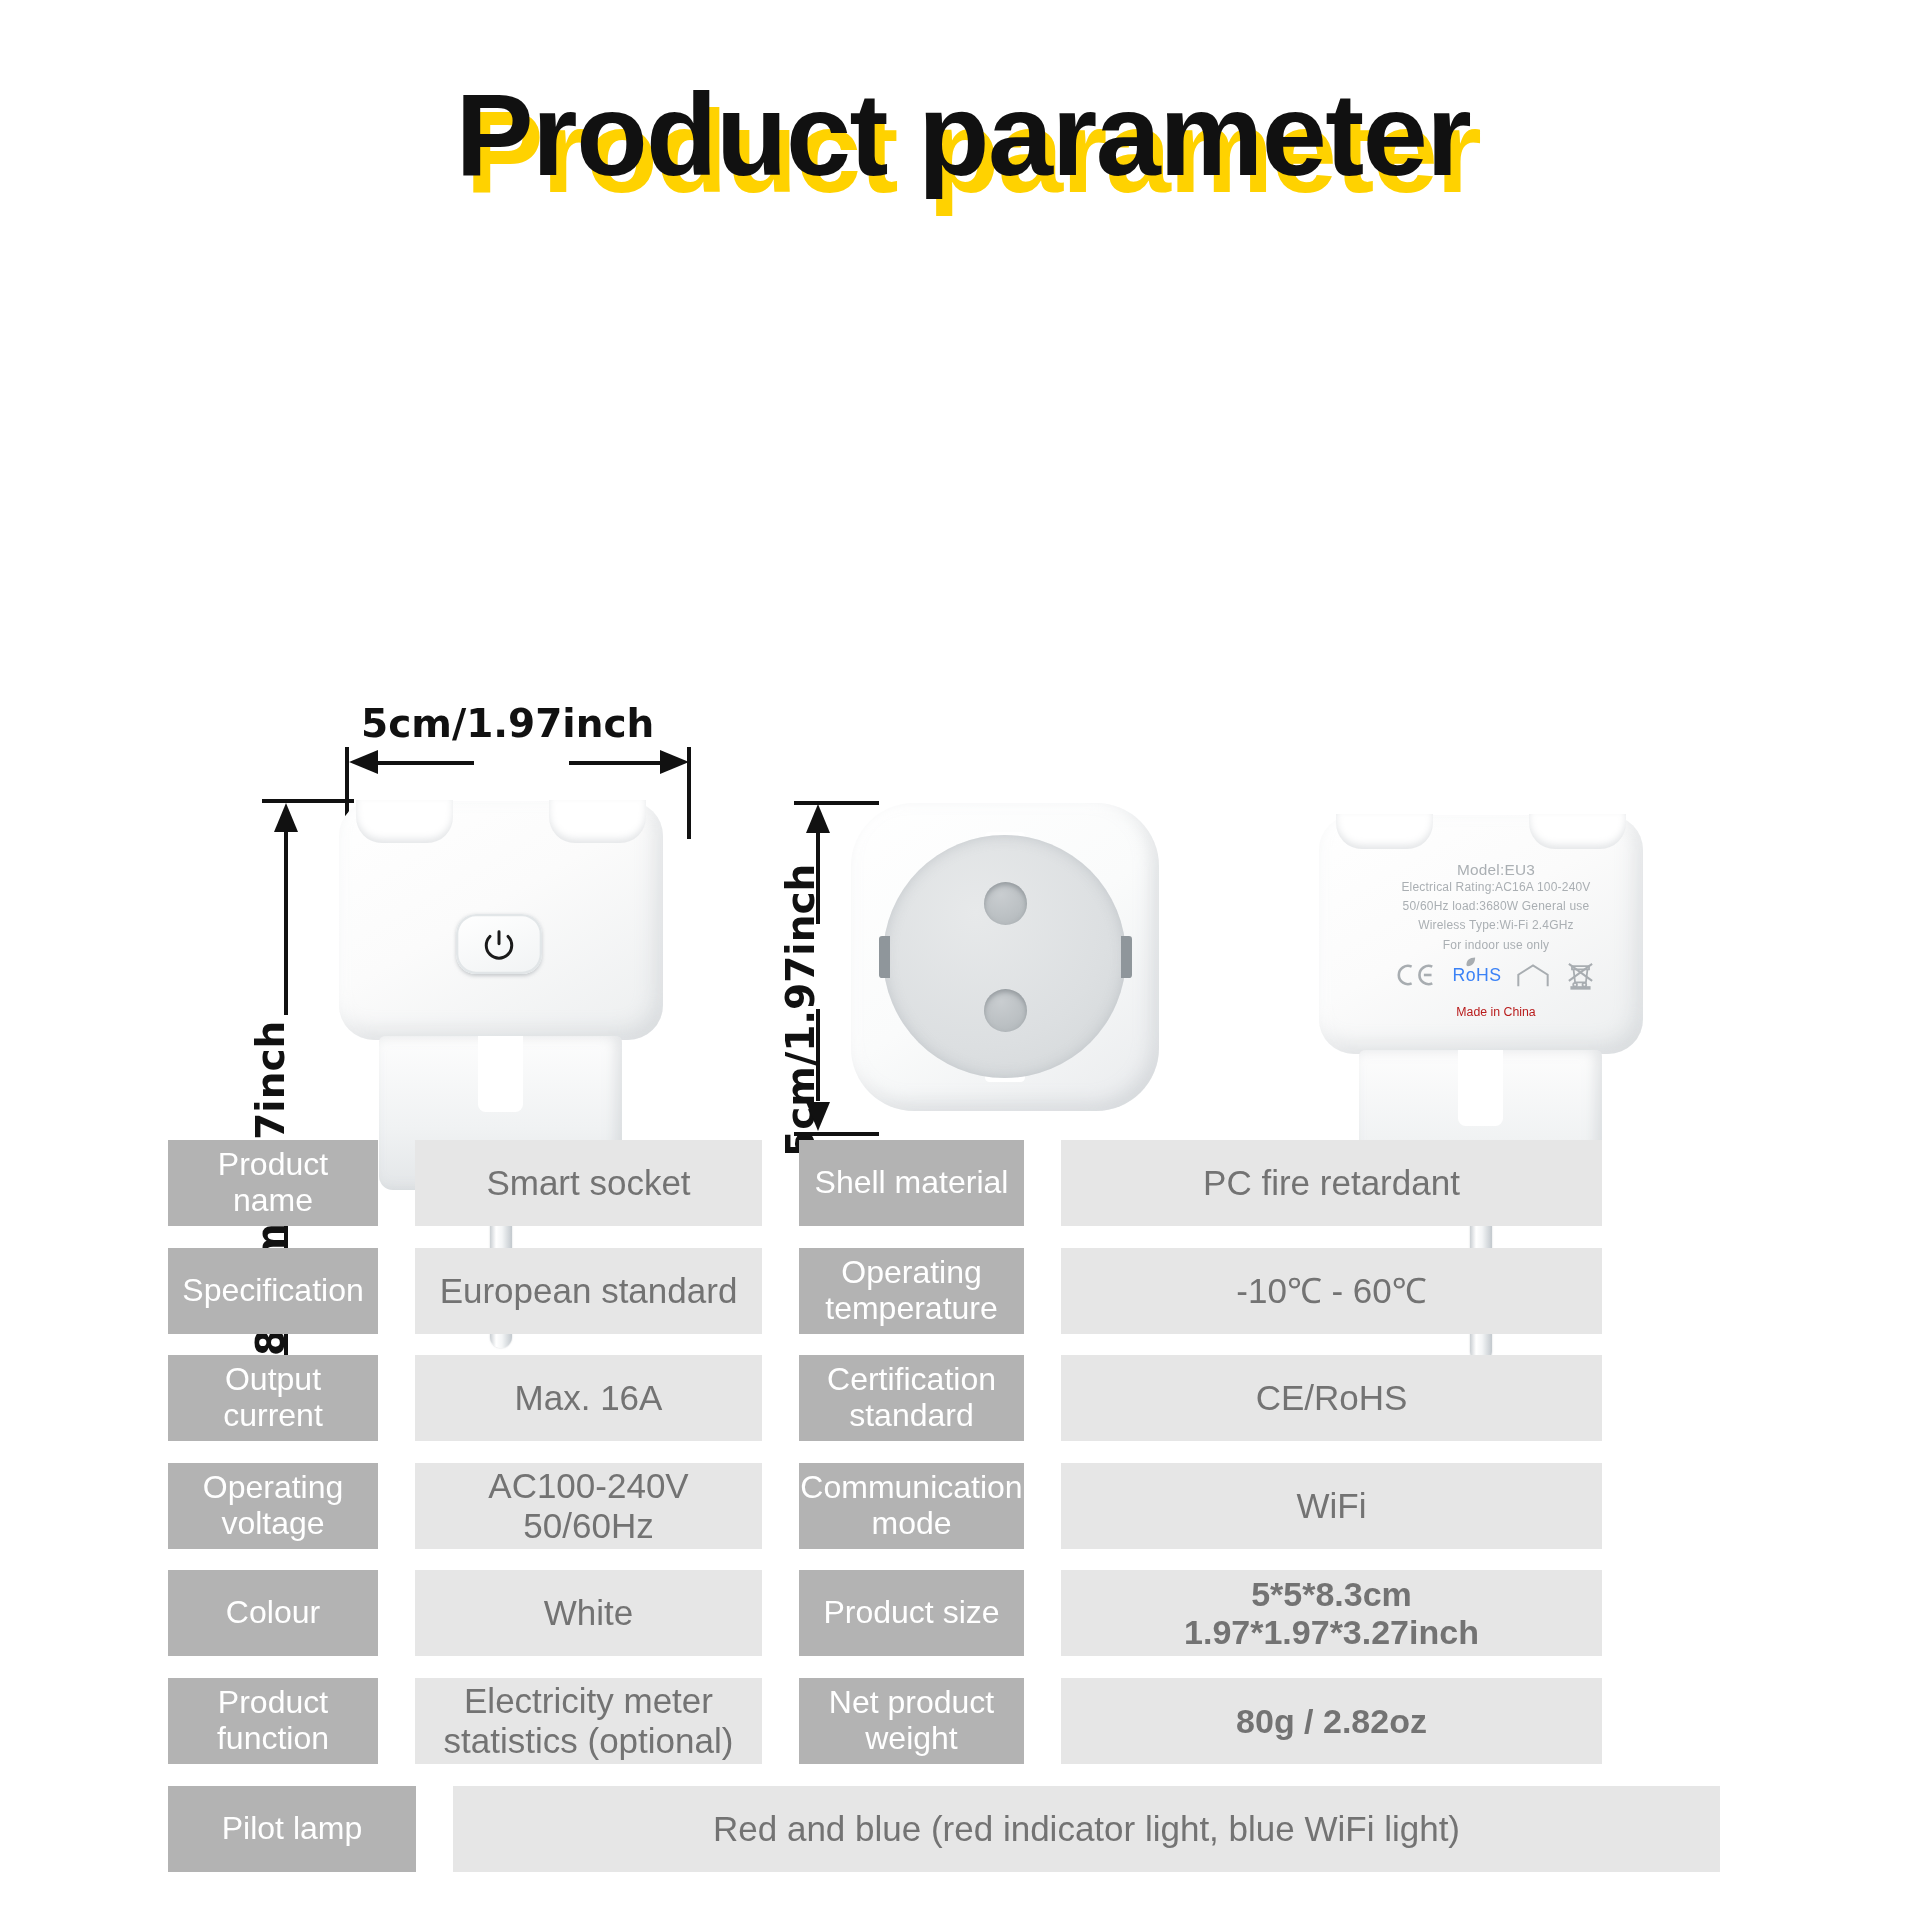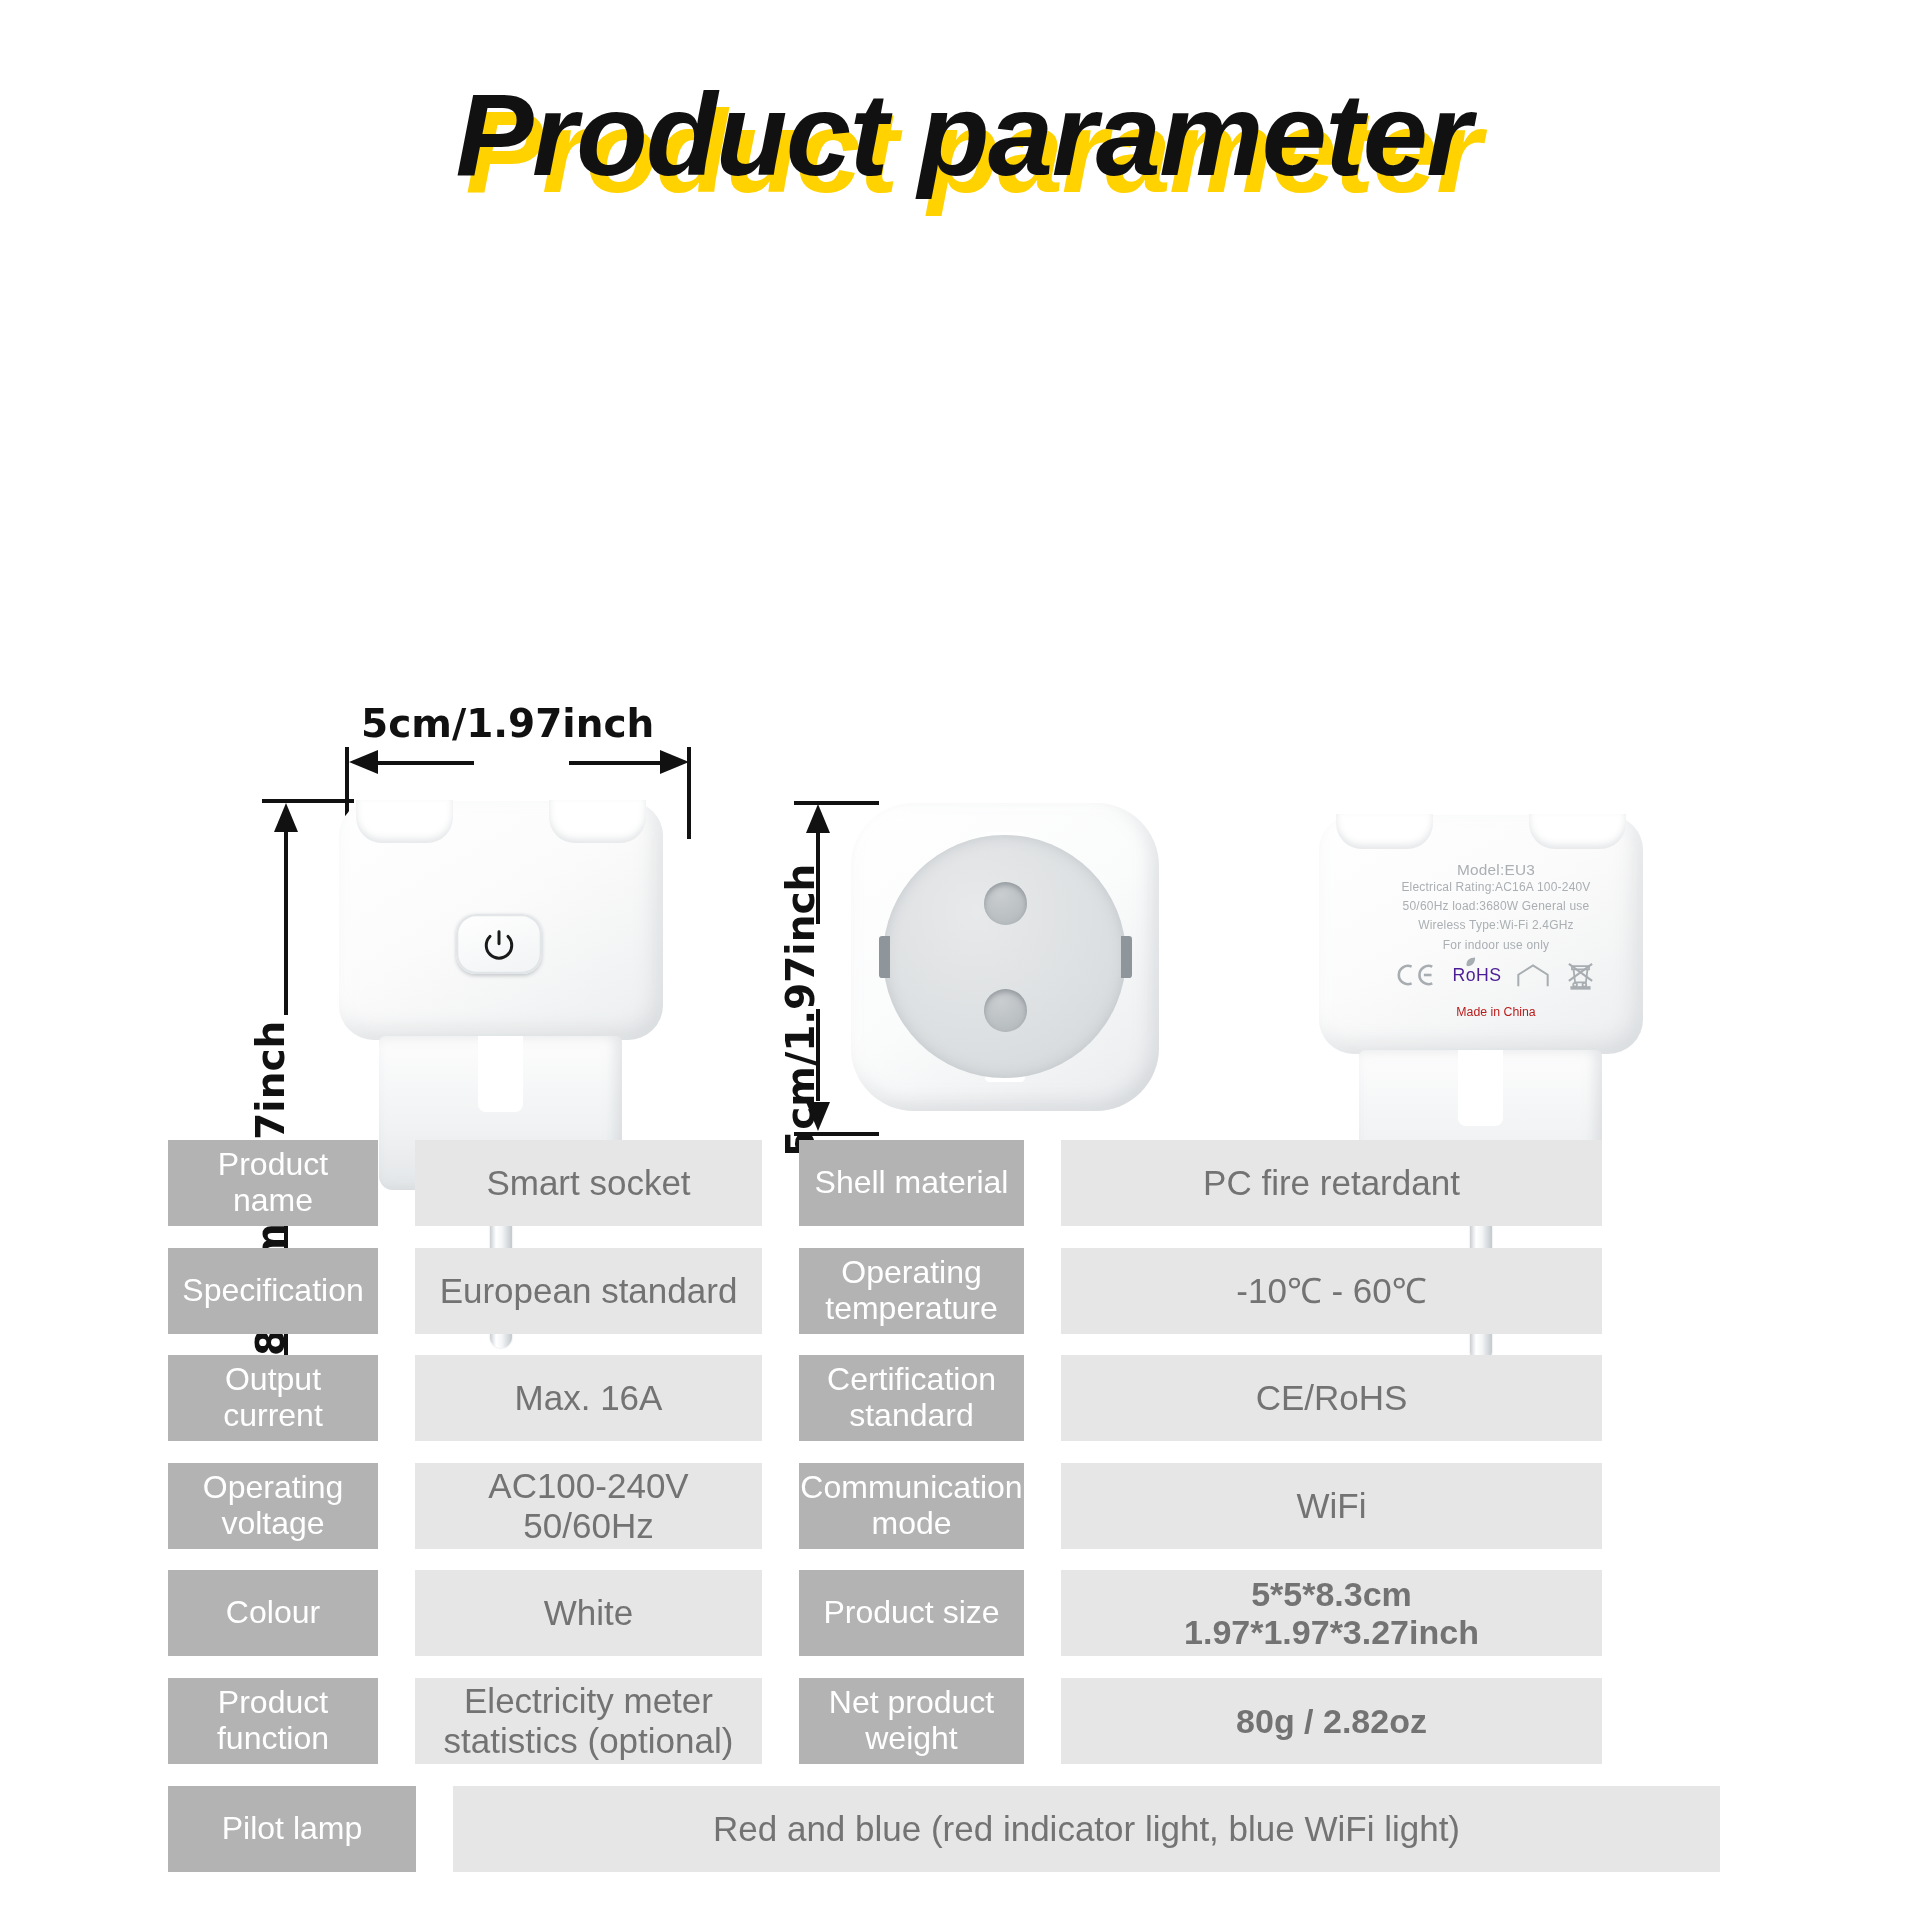--- a/index.html
+++ b/index.html
@@ -15,21 +15,20 @@
     overflow: hidden;
   }
 
   
   #title-wrap {
     position: absolute;
     left: 0;
     top: 73px;
     width: 1572px;
     height: 123px;
-    font-style: italic;
   }
   #page-title {
     position: absolute;
     left: 0; top: 0;
     width: 1926px;
     text-align: center;
     font-size: 117px;
     font-weight: bold;
     letter-spacing: -1.5px;
     line-height: 123px;
@@ -182,21 +181,21 @@
     letter-spacing: 0.2px;
   }
   .label-model { font-size: 15.4px; }
   .cert-row {
     position: absolute;
     width: 100%;
     display: flex;
     align-items: center;
     justify-content: center;
     gap: 15px;
-    color: #4c1d95;
+    color: #3b82f6;
   }
   .made-in { position: absolute; width: 100%; text-align: center; font-size: 12.3px; color: #b91c1c; }
 
   
   #spec-table {
     position: absolute;
     left: 168px;
     top: 1140px;
     width: 1552px;
   }

